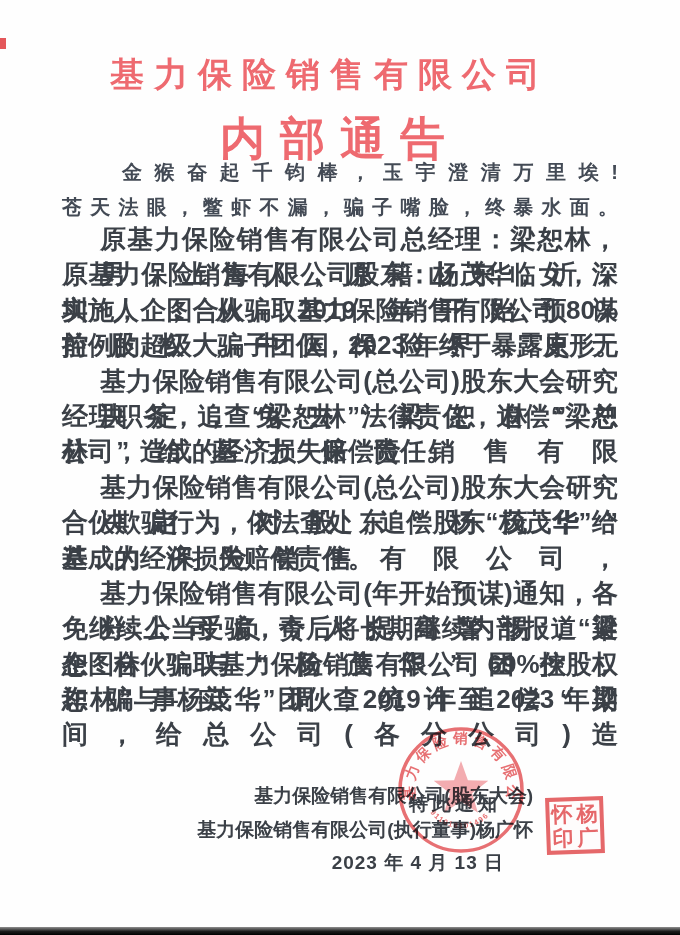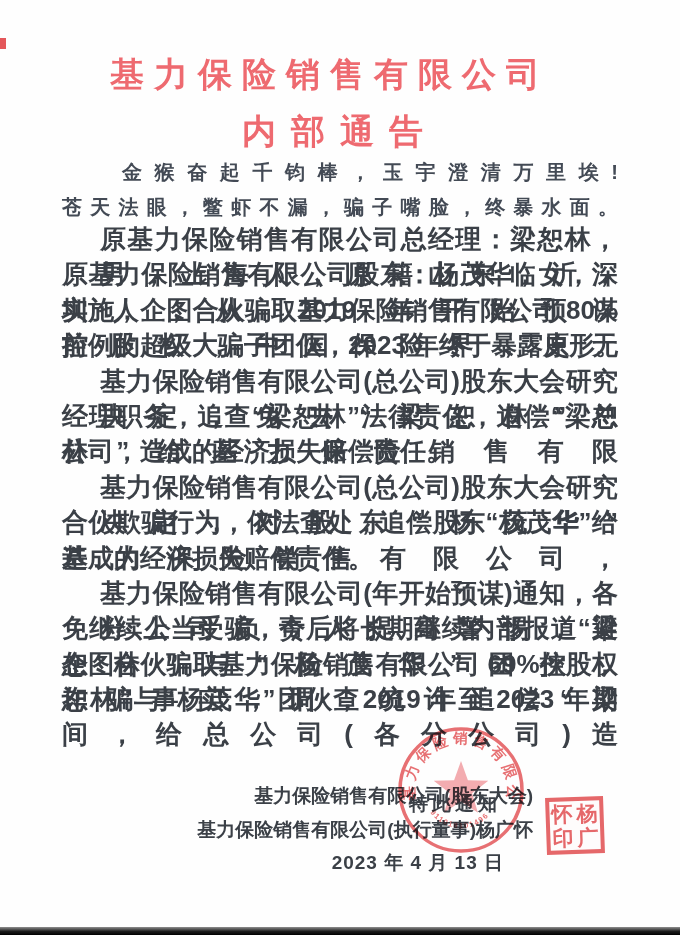--- a/index.html
+++ b/index.html
@@ -7,21 +7,21 @@
     position:relative;width:680px;height:935px;margin:0 auto;
     background:#fefefe;overflow:hidden;
     font-family:"Liberation Sans",sans-serif;
     color:#3b4047;
   }
   .title{
     position:absolute;left:0;width:680px;text-align:center;
     font-weight:700;white-space:nowrap;
   }
   .title1{top:52px;font-size:34px;letter-spacing:10px;transform:translateX(-10px);}
-  .title2{top:109px;font-size:34px;letter-spacing:15px;font-family:Liberation Mono, monospace;}
+  .title2{top:109px;font-size:45px;letter-spacing:15px;font-family:Liberation Mono, monospace;}
   .slogan{
     position:absolute;left:62px;width:556px;font-size:20px;font-weight:700;
     color:#434a55;text-align:justify;text-align-last:justify;
   }
   .slogan1{top:159px;padding-left:60px;width:496px;}
   .slogan2{top:194px;}
   .doc-body{position:absolute;left:62px;top:222px;width:556px;}
   .bline{
     height:35.4px;line-height:35.4px;font-size:26px;font-weight:600;
     white-space:nowrap;overflow:visible;text-align:left;

